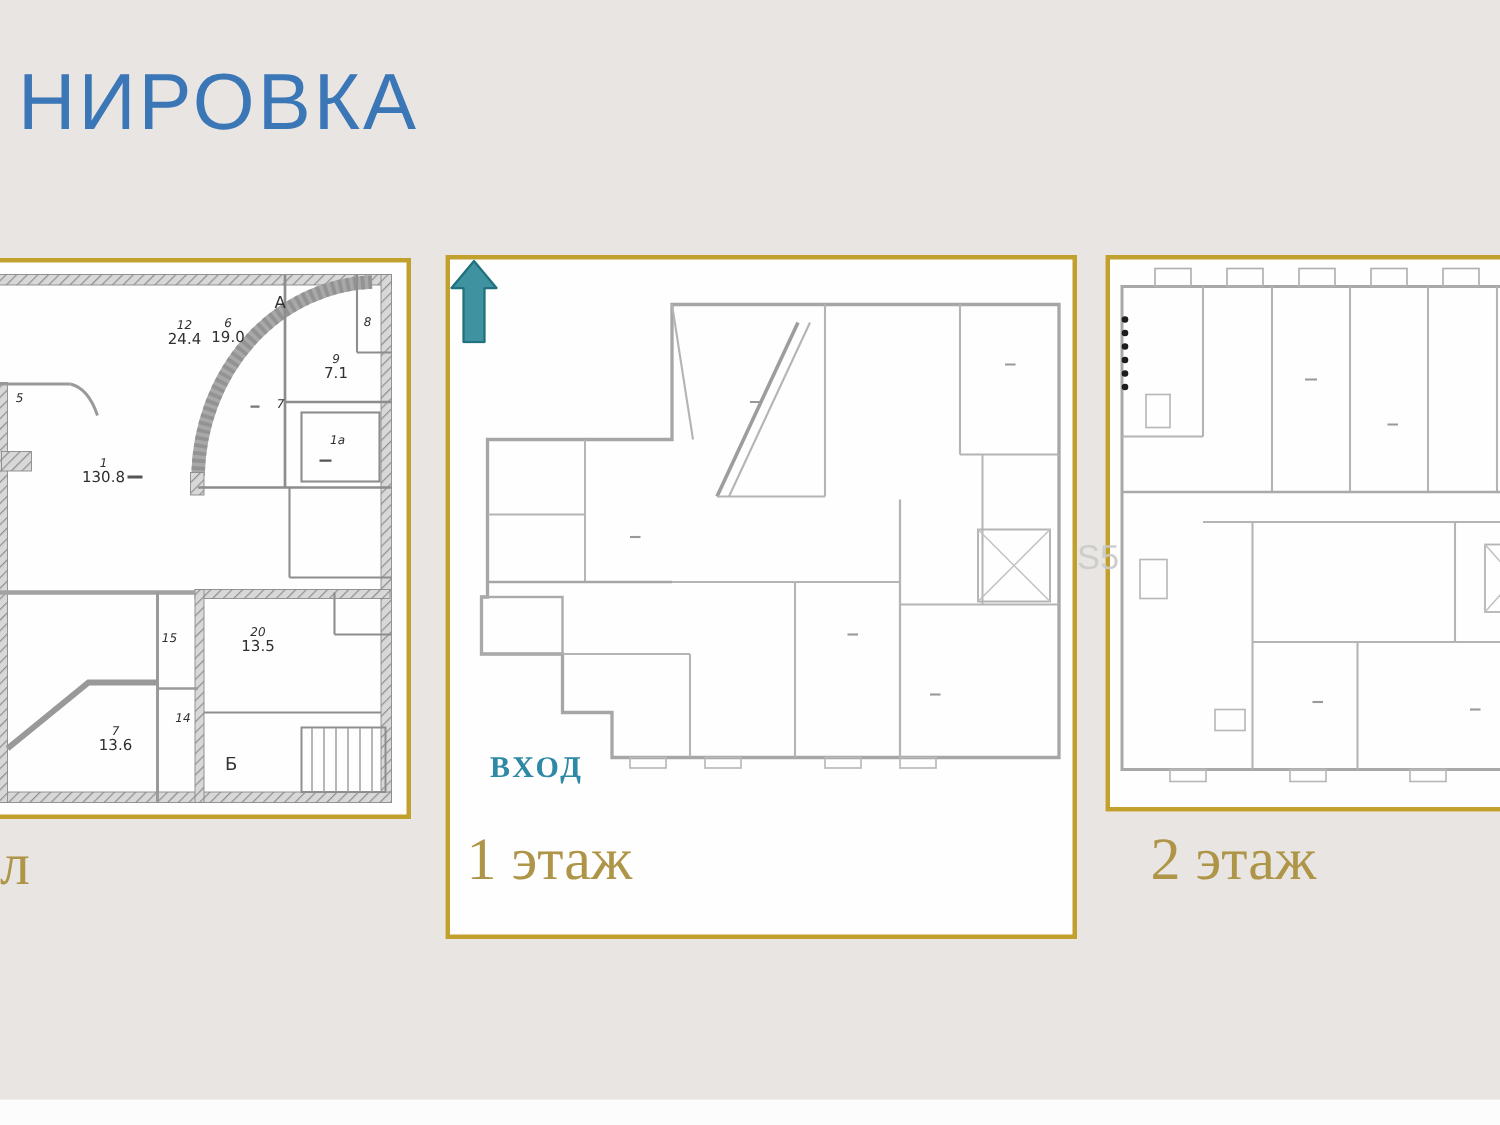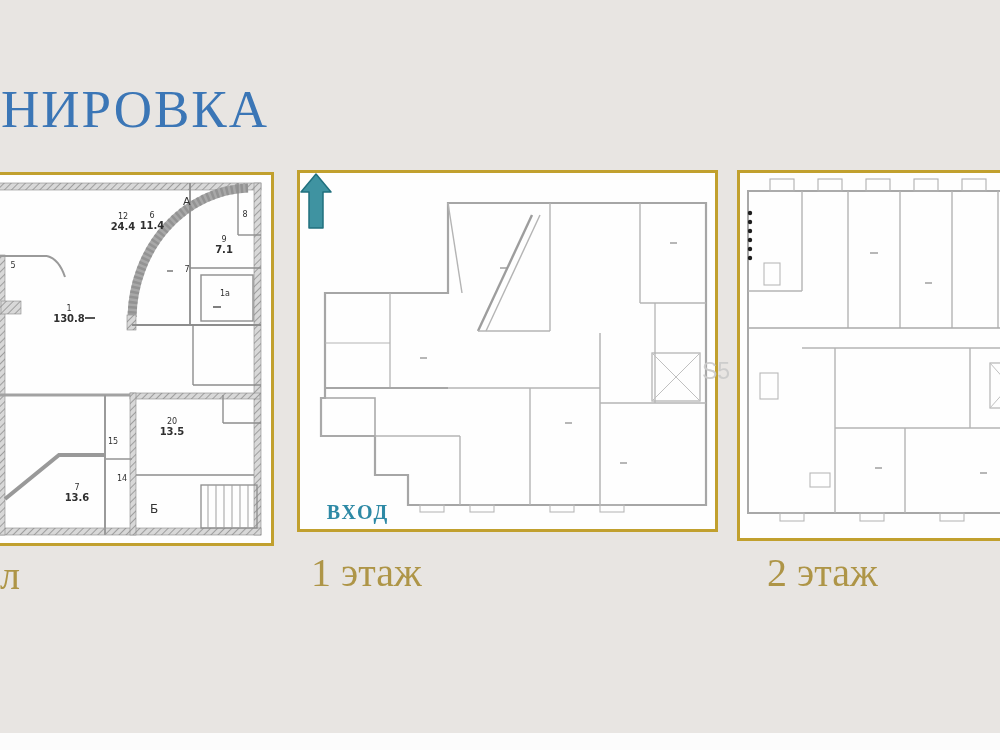--- a/index.html
+++ b/index.html
@@ -6,61 +6,60 @@
   body{
     width:1000px;height:750px;position:relative;overflow:hidden;
     background:var(--background,#e8e5e2);
     font-family:"Liberation Serif",serif;
   }
   .bottom-strip{
     position:absolute;left:0;top:733px;width:1000px;height:17px;
     background:#fcfcfc;
   }
   .slide-title{
-    position:absolute;left:1px;top:42px;
+    position:absolute;left:12px;top:42px;
     font-size:53px;line-height:1;letter-spacing:2px;
     color:var(--title_blue,#3b76b6);
-    font-family:Liberation Serif, serif;
+    font-family:Liberation Sans, sans-serif;
     white-space:nowrap;
-    margin-top:41px;
   }
   .panel{
     position:absolute;background:#fefefe;
     border:3px solid var(--panel_border_gold,#c1a02e);
     box-sizing:border-box;
   }
   .panel svg{position:absolute;left:0;top:0;}
   .caption{
     position:absolute;
     font-size:40px;line-height:1;
     color:var(--caption_gold,#ae9547);
     font-family:"Liberation Serif",serif;
     white-space:nowrap;
   }
   .rlabel{
     position:absolute;width:46px;text-align:center;
     color:#2f2f2f;font-family:"DejaVu Sans",sans-serif;z-index:2;
   }
-  .rnum{display:block;font-size:8px;line-height:9px;}
-  .rarea{display:block;font-size:10px;font-weight:bold;line-height:11px;}
+  .rnum{display:block;font-style:italic;font-size:8px;line-height:9px;}
+  .rarea{display:block;font-size:10px;font-weight:normal;line-height:11px;}
   .axis-label{
     position:absolute;font-family:"DejaVu Sans",sans-serif;
     font-size:11px;color:#333;z-index:2;
   }
   .entrance-arrow{position:absolute;left:42px;top:264px;z-index:2;}
   .entrance-label{
     position:absolute;left:12px;top:328px;width:92px;text-align:center;
     font-family:"Liberation Serif",serif;font-weight:bold;
     font-size:20px;letter-spacing:2px;
     color:var(--entrance_text_teal,#2d89a5);z-index:2;
   }
   .watermark{
     position:absolute;left:702px;top:358px;z-index:3;
     font-family:"Liberation Sans",sans-serif;
-    font-size:23px;color:#cbcbcb;opacity:.92;
+    font-size:23px;color:#cbcbcb;opacity:.92;padding-left:16px;
   }
 </style>
 </head>
 <body>
 
 <div class="slide-title">НИРОВКА</div>
 
 <div class="panel" style="left:-48px;top:172px;width:322px;height:374px;">
   <svg width="316" height="368" viewBox="0 0 316 368">
     <defs>
@@ -116,21 +115,21 @@
     <line x1="258" y1="132" x2="266" y2="132" stroke="#555" stroke-width="1.5"></line>
     <line x1="212" y1="96" x2="218" y2="96" stroke="#777" stroke-width="1.5"></line>
   </svg>
 
   <div class="rlabel" style="left:145px;top:37px;">
     <span class="rnum">12</span>
     <span class="rarea">24.4</span>
   </div>
   <div class="rlabel" style="left:174px;top:36px;">
     <span class="rnum">6</span>
-    <span class="rarea">11.4</span>
+    <span class="rarea">19.0</span>
   </div>
   <div class="rlabel" style="left:246px;top:60px;">
     <span class="rnum">9</span>
     <span class="rarea">7.1</span>
   </div>
   <div class="rlabel" style="left:91px;top:129px;">
     <span class="rnum">1</span>
     <span class="rarea">130.8</span>
   </div>
   <div class="rlabel" style="left:48px;top:86px;width:20px;">
@@ -138,40 +137,40 @@
   </div>
   <div class="rlabel" style="left:222px;top:90px;width:20px;">
     <span class="rnum">7</span>
   </div>
   <div class="rlabel" style="left:280px;top:35px;width:20px;">
     <span class="rnum">8</span>
   </div>
   <div class="rlabel" style="left:260px;top:114px;width:20px;">
     <span class="rnum">1а</span>
   </div>
-  <div class="rlabel" style="left:148px;top:262px;width:20px;">
+  <div class="rlabel" style="left:148px;top:246px;width:20px;">
     <span class="rnum">15</span>
   </div>
   <div class="rlabel" style="left:194px;top:242px;">
     <span class="rnum">20</span>
     <span class="rarea">13.5</span>
   </div>
   <div class="rlabel" style="left:157px;top:299px;width:20px;text-align:center;">
     <span class="rnum">14</span>
   </div>
   <div class="rlabel" style="left:99px;top:308px;">
     <span class="rnum">7</span>
     <span class="rarea">13.6</span>
   </div>
 
   <div class="axis-label" style="left:228px;top:20px;">А</div>
   <div class="axis-label" style="left:195px;top:327px;font-size:12px;">Б</div>
 </div>
 
-<div class="panel" style="left:297px;top:170px;width:421px;height:362px;">
+<div class="panel" style="left:297px;top:170px;width:421px;height:456px;">
   <svg width="415" height="367" viewBox="0 0 415 367">
 
     <path d="M 148 30 L 406 30 L 406 332 L 108 332 L 108 302 L 75 302 L 75 263 L 21 263 L 21 225 L 25 225 L 25 120 L 148 120 Z" fill="none" stroke="#a6a6a6" stroke-width="2.2"></path>
 
     <rect x="21" y="225" width="54" height="38" fill="none" stroke="#aaaaaa" stroke-width="1.6"></rect>
 
     <line x1="148" y1="30" x2="162" y2="120" stroke="#b4b4b4" stroke-width="1.4"></line>
     <line x1="232" y1="42" x2="178" y2="158" stroke="#9d9d9d" stroke-width="2.4"></line>
     <line x1="240" y1="42" x2="186" y2="158" stroke="#b4b4b4" stroke-width="1.4"></line>
     <line x1="178" y1="158" x2="250" y2="158" stroke="#b4b4b4" stroke-width="1.4"></line>

